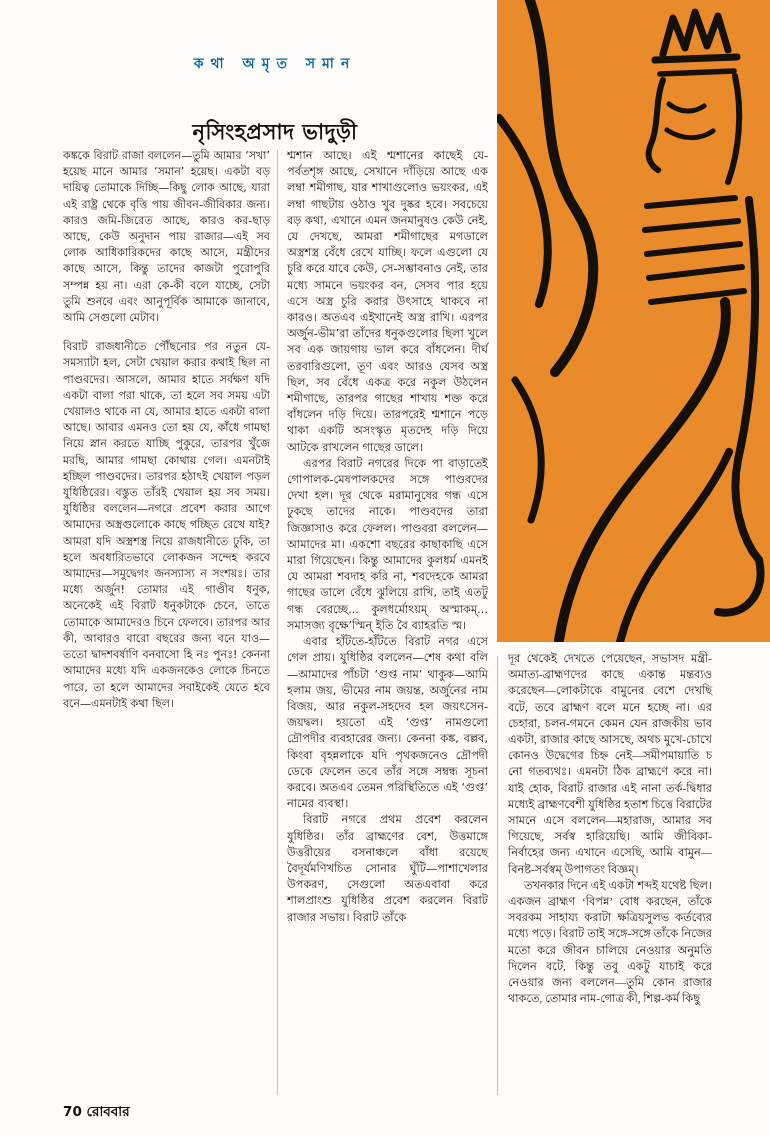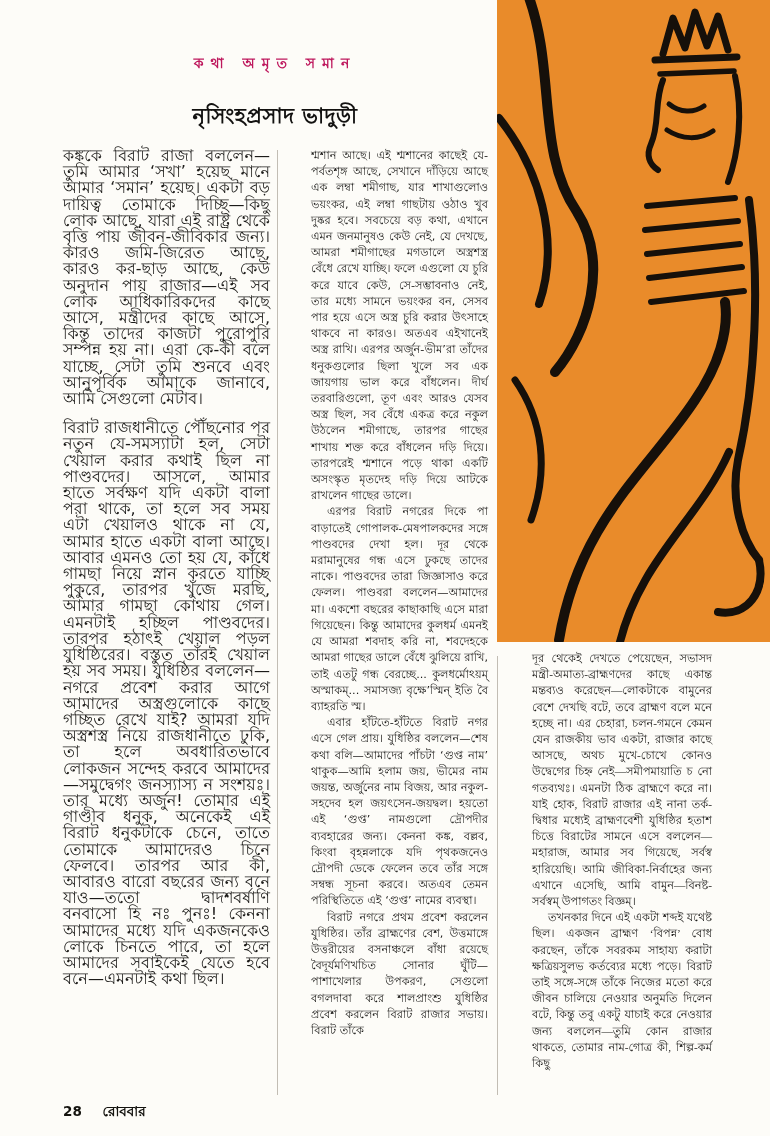--- a/index.html
+++ b/index.html
@@ -15,42 +15,42 @@
 
   
   .art-panel {
     position:absolute; left:497px; top:0; width:273px; height:642px;
     background:#e98b2a; overflow:hidden;
   }
 
   
   header { position:absolute; left:63px; top:52px; width:424px; text-align:center; }
   .kicker {
-    color:#be185d; font-size:14px; font-weight:bold;
+    color:#0369a1; font-size:14px; font-weight:bold;
     letter-spacing:7px; white-space:nowrap;
   }
-  .author { font-size:21px; font-weight:bold; color:#121110; margin-top:24px; letter-spacing:0.5px; }
+  .author { font-size:21px; font-weight:bold; color:#121110; margin-top:40px; letter-spacing:0.5px; }
 
   
   .col { position:absolute; text-align:justify; }
   .col p { text-indent:16px; }
   .col p.noindent { text-indent:0; }
   .col1 { left:63px; top:148px; width:207px; }
   .col2 { left:287px; top:148px; width:201px; }
   .col3 { left:508px; top:650px; width:204px;font-family:Liberation Serif, serif; }
   .lead { font-size:15.5px; line-height:19.6px; font-weight:500; margin-bottom:13px; }
-  .small p { font-size:16px; line-height:16.2px; }
-  .col2 p, .col3 p { font-size:11.3px; line-height:16.2px;margin-left:24px; }
+  .small p { font-size:11px; line-height:16.2px; }
+  .col2 p, .col3 p { font-size:11.3px; line-height:16.2px; }
 
   .rule { position:absolute; width:1px; background:#c2bdb4; }
   .rule1 { left:277px; top:150px; height:945px; }
   .rule2 { left:497px; top:656px; height:439px; }
 
   footer { position:absolute; left:63px; top:1101px; font-size:13.5px; font-weight:bold; color:#14130f; }
-  footer .brand { margin-left:16px; }
+  footer .brand { }
 </style>
 </head>
 <body>
 
 <div class="page">
 
   <div class="art-panel">
     <svg viewBox="0 0 273 642" width="273" height="642" aria-hidden="true">
       <g fill="none" stroke="#16100a" stroke-linecap="round" stroke-linejoin="round">
 
@@ -92,26 +92,26 @@
 
   <div class="col col1 small">
     <p class="lead noindent">কঙ্ককে বিরাট রাজা বললেন—তুমি আমার ‘সখা’ হয়েছ মানে আমার ‘সমান’ হয়েছ। একটা বড় দায়িত্ব তোমাকে দিচ্ছি—কিছু লোক আছে, যারা এই রাষ্ট্র থেকে বৃত্তি পায় জীবন-জীবিকার জন্য। কারও জমি-জিরেত আছে, কারও কর-ছাড় আছে, কেউ অনুদান পায় রাজার—এই সব লোক আধিকারিকদের কাছে আসে, মন্ত্রীদের কাছে আসে, কিন্তু তাদের কাজটা পুরোপুরি সম্পন্ন হয় না। এরা কে-কী বলে যাচ্ছে, সেটা তুমি শুনবে এবং আনুপূর্বিক আমাকে জানাবে, আমি সেগুলো মেটাব।</p>
     <p class="noindent">বিরাট রাজধানীতে পৌঁছনোর পর নতুন যে-সমস্যাটা হল, সেটা খেয়াল করার কথাই ছিল না পাণ্ডবদের। আসলে, আমার হাতে সর্বক্ষণ যদি একটা বালা পরা থাকে, তা হলে সব সময় এটা খেয়ালও থাকে না যে, আমার হাতে একটা বালা আছে। আবার এমনও তো হয় যে, কাঁধে গামছা নিয়ে স্নান করতে যাচ্ছি পুকুরে, তারপর খুঁজে মরছি, আমার গামছা কোথায় গেল। এমনটাই হচ্ছিল পাণ্ডবদের। তারপর হঠাৎই খেয়াল পড়ল যুধিষ্ঠিরের। বস্তুত তাঁরই খেয়াল হয় সব সময়। যুধিষ্ঠির বললেন—নগরে প্রবেশ করার আগে আমাদের অস্ত্রগুলোকে কাছে গচ্ছিত রেখে যাই? আমরা যদি অস্ত্রশস্ত্র নিয়ে রাজধানীতে ঢুকি, তা হলে অবধারিতভাবে লোকজন সন্দেহ করবে আমাদের—সমুদ্বেগং জনস্যাস্য ন সংশয়ঃ। তার মধ্যে অর্জুন! তোমার এই গাণ্ডীব ধনুক, অনেকেই এই বিরাট ধনুকটাকে চেনে, তাতে তোমাকে আমাদেরও চিনে ফেলবে। তারপর আর কী, আবারও বারো বছরের জন্য বনে যাও—ততো দ্বাদশবর্ষাণি বনবাসো হি নঃ পুনঃ! কেননা আমাদের মধ্যে যদি একজনকেও লোকে চিনতে পারে, তা হলে আমাদের সবাইকেই যেতে হবে বনে—এমনটাই কথা ছিল।</p>
   </div>
 
   <div class="col col2">
     <p class="noindent">শ্মশান আছে। এই শ্মশানের কাছেই যে-পর্বতশৃঙ্গ আছে, সেখানে দাঁড়িয়ে আছে এক লম্বা শমীগাছ, যার শাখাগুলোও ভয়ংকর, এই লম্বা গাছটায় ওঠাও খুব দুষ্কর হবে। সবচেয়ে বড় কথা, এখানে এমন জনমানুষও কেউ নেই, যে দেখছে, আমরা শমীগাছের মগডালে অস্ত্রশস্ত্র বেঁধে রেখে যাচ্ছি। ফলে এগুলো যে চুরি করে যাবে কেউ, সে-সম্ভাবনাও নেই, তার মধ্যে সামনে ভয়ংকর বন, সেসব পার হয়ে এসে অস্ত্র চুরি করার উৎসাহে থাকবে না কারও। অতএব এইখানেই অস্ত্র রাখি। এরপর অর্জুন-ভীম’রা তাঁদের ধনুকগুলোর ছিলা খুলে সব এক জায়গায় ভাল করে বাঁধলেন। দীর্ঘ তরবারিগুলো, তূণ এবং আরও যেসব অস্ত্র ছিল, সব বেঁধে একত্র করে নকুল উঠলেন শমীগাছে, তারপর গাছের শাখায় শক্ত করে বাঁধলেন দড়ি দিয়ে। তারপরেই শ্মশানে পড়ে থাকা একটি অসংস্কৃত মৃতদেহ দড়ি দিয়ে আটকে রাখলেন গাছের ডালে।</p>
     <p>এরপর বিরাট নগরের দিকে পা বাড়াতেই গোপালক-মেষপালকদের সঙ্গে পাণ্ডবদের দেখা হল। দূর থেকে মরামানুষের গন্ধ এসে ঢুকছে তাদের নাকে। পাণ্ডবদের তারা জিজ্ঞাসাও করে ফেলল। পাণ্ডবরা বললেন—আমাদের মা। একশো বছরের কাছাকাছি এসে মারা গিয়েছেন। কিন্তু আমাদের কুলধর্ম এমনই যে আমরা শবদাহ করি না, শবদেহকে আমরা গাছের ডালে বেঁধে ঝুলিয়ে রাখি, তাই এতটু গন্ধ বেরচ্ছে... কুলধর্মোঽয়ম্ অস্মাকম্... সমাসজ্য বৃক্ষে’স্মিন্ ইতি বৈ ব্যাহরতি স্ম।</p>
     <p>এবার হাঁটতে-হাঁটতে বিরাট নগর এসে গেল প্রায়। যুধিষ্ঠির বললেন—শেষ কথা বলি—আমাদের পাঁচটা ‘গুপ্ত নাম’ থাকুক—আমি হলাম জয়, ভীমের নাম জয়ন্ত, অর্জুনের নাম বিজয়, আর নকুল-সহদেব হল জয়ৎসেন-জয়দ্বল। হয়তো এই ‘গুপ্ত’ নামগুলো দ্রৌপদীর ব্যবহারের জন্য। কেননা কঙ্ক, বল্লব, কিংবা বৃহন্নলাকে যদি পৃথকজনেও দ্রৌপদী ডেকে ফেলেন তবে তাঁর সঙ্গে সম্বন্ধ সূচনা করবে। অতএব তেমন পরিস্থিতিতে এই ‘গুপ্ত’ নামের ব্যবস্থা।</p>
-    <p>বিরাট নগরে প্রথম প্রবেশ করলেন যুধিষ্ঠির। তাঁর ব্রাহ্মণের বেশ, উত্তমাঙ্গে উত্তরীয়ের বসনাঞ্চলে বাঁধা রয়েছে বৈদূর্যমণিখচিত সোনার ঘুঁটি—পাশাখেলার উপকরণ, সেগুলো বগলদাবা করে শালপ্রাংশু যুধিষ্ঠির প্রবেশ করলেন বিরাট রাজার সভায়। বিরাট তাঁকে</p>
+    <p>বিরাট নগরে প্রথম প্রবেশ করলেন যুধিষ্ঠির। তাঁর ব্রাহ্মণের বেশ, উত্তমাঙ্গে উত্তরীয়ের বসনাঞ্চলে বাঁধা রয়েছে বৈদূর্যমণিখচিত সোনার ঘুঁটি—পাশাখেলার উপকরণ, সেগুলো অতএবাবা করে শালপ্রাংশু যুধিষ্ঠির প্রবেশ করলেন বিরাট রাজার সভায়। বিরাট তাঁকে</p>
   </div>
 
   <div class="col col3">
     <p class="noindent">দূর থেকেই দেখতে পেয়েছেন, সভাসদ মন্ত্রী-অমাত্য-ব্রাহ্মণদের কাছে একান্ত মন্তব্যও করেছেন—লোকটাকে বামুনের বেশে দেখছি বটে, তবে ব্রাহ্মণ বলে মনে হচ্ছে না। এর চেহারা, চলন-গমনে কেমন যেন রাজকীয় ভাব একটা, রাজার কাছে আসছে, অথচ মুখে-চোখে কোনও উদ্বেগের চিহ্ন নেই—সমীপমায়াতি চ নো গতব্যথঃ। এমনটা ঠিক ব্রাহ্মণে করে না। যাই হোক, বিরাট রাজার এই নানা তর্ক-দ্বিধার মধ্যেই ব্রাহ্মণবেশী যুধিষ্ঠির হতাশ চিত্তে বিরাটের সামনে এসে বললেন—মহারাজ, আমার সব গিয়েছে, সর্বস্ব হারিয়েছি। আমি জীবিকা-নির্বাহের জন্য এখানে এসেছি, আমি বামুন—বিনষ্ট-সর্বস্বম্ উপাগতং বিজ্ঞম্।</p>
     <p>তখনকার দিনে এই একটা শব্দই যথেষ্ট ছিল। একজন ব্রাহ্মণ ‘বিপন্ন’ বোধ করছেন, তাঁকে সবরকম সাহায্য করাটা ক্ষত্রিয়সুলভ কর্তব্যের মধ্যে পড়ে। বিরাট তাই সঙ্গে-সঙ্গে তাঁকে নিজের মতো করে জীবন চালিয়ে নেওয়ার অনুমতি দিলেন বটে, কিন্তু তবু একটু যাচাই করে নেওয়ার জন্য বললেন—তুমি কোন রাজার থাকতে, তোমার নাম-গোত্র কী, শিল্প-কর্ম কিছু</p>
   </div>
 
   <footer>
-    <span>28</span>
+    <span>70</span>
     <span class="brand">রোববার</span>
   </footer>
 
 </div>
 
 </body></html>

